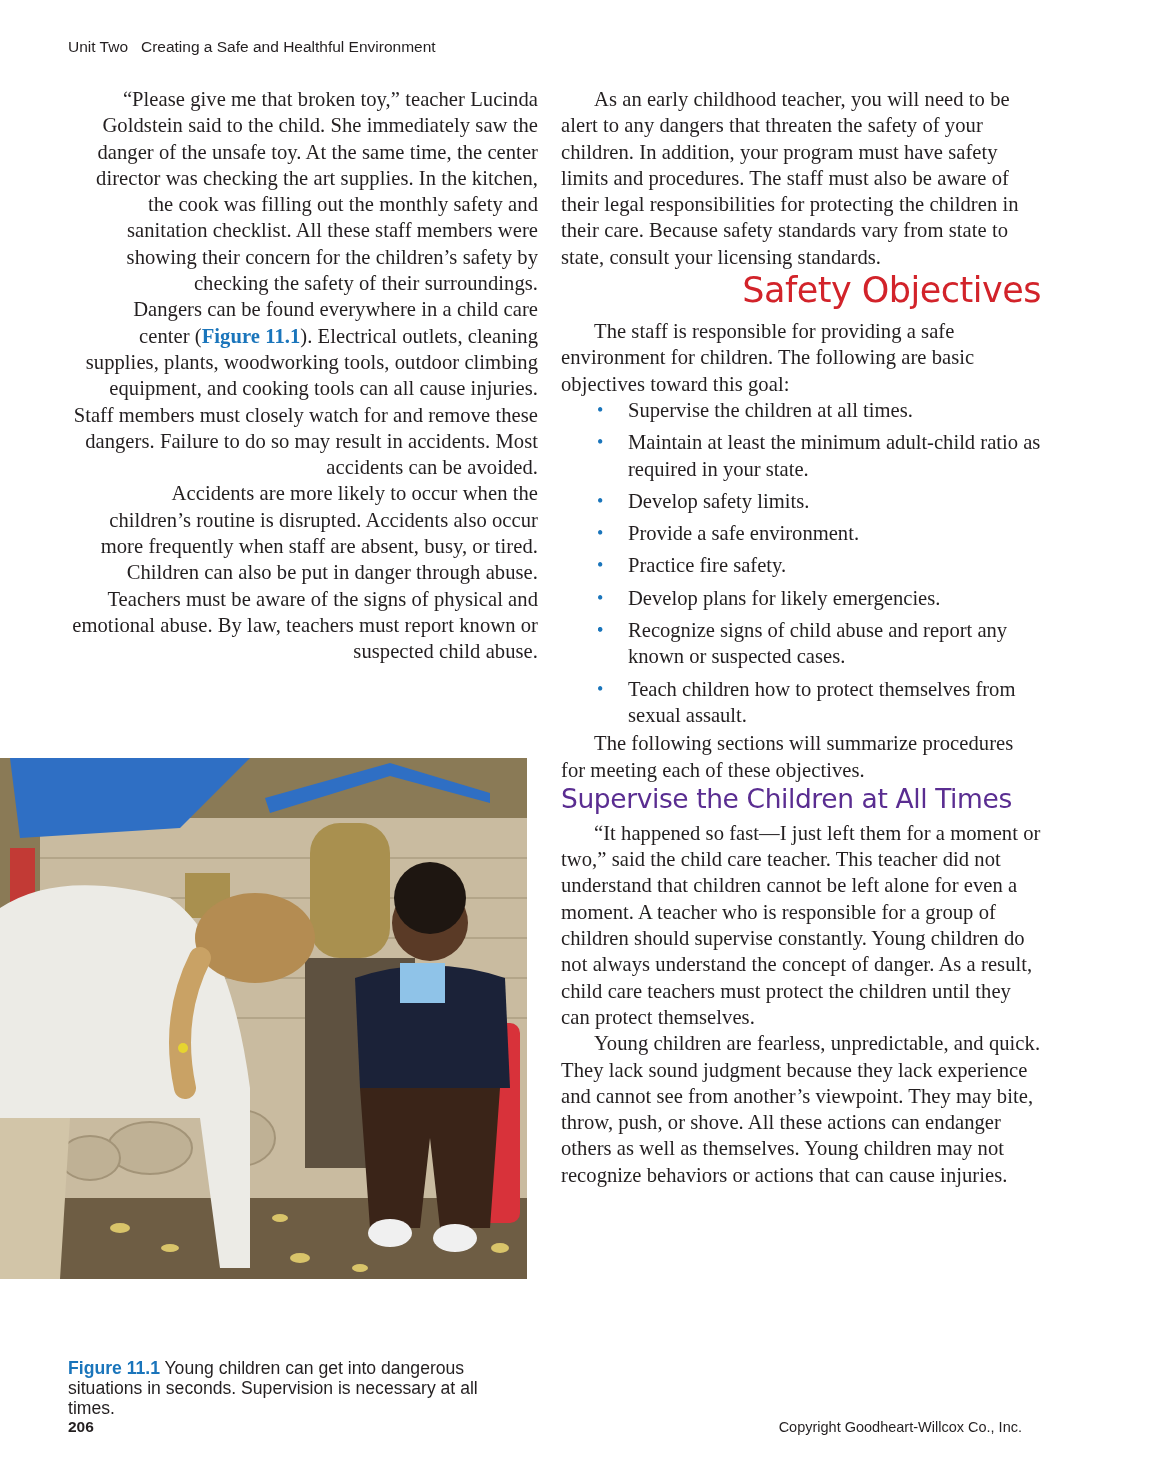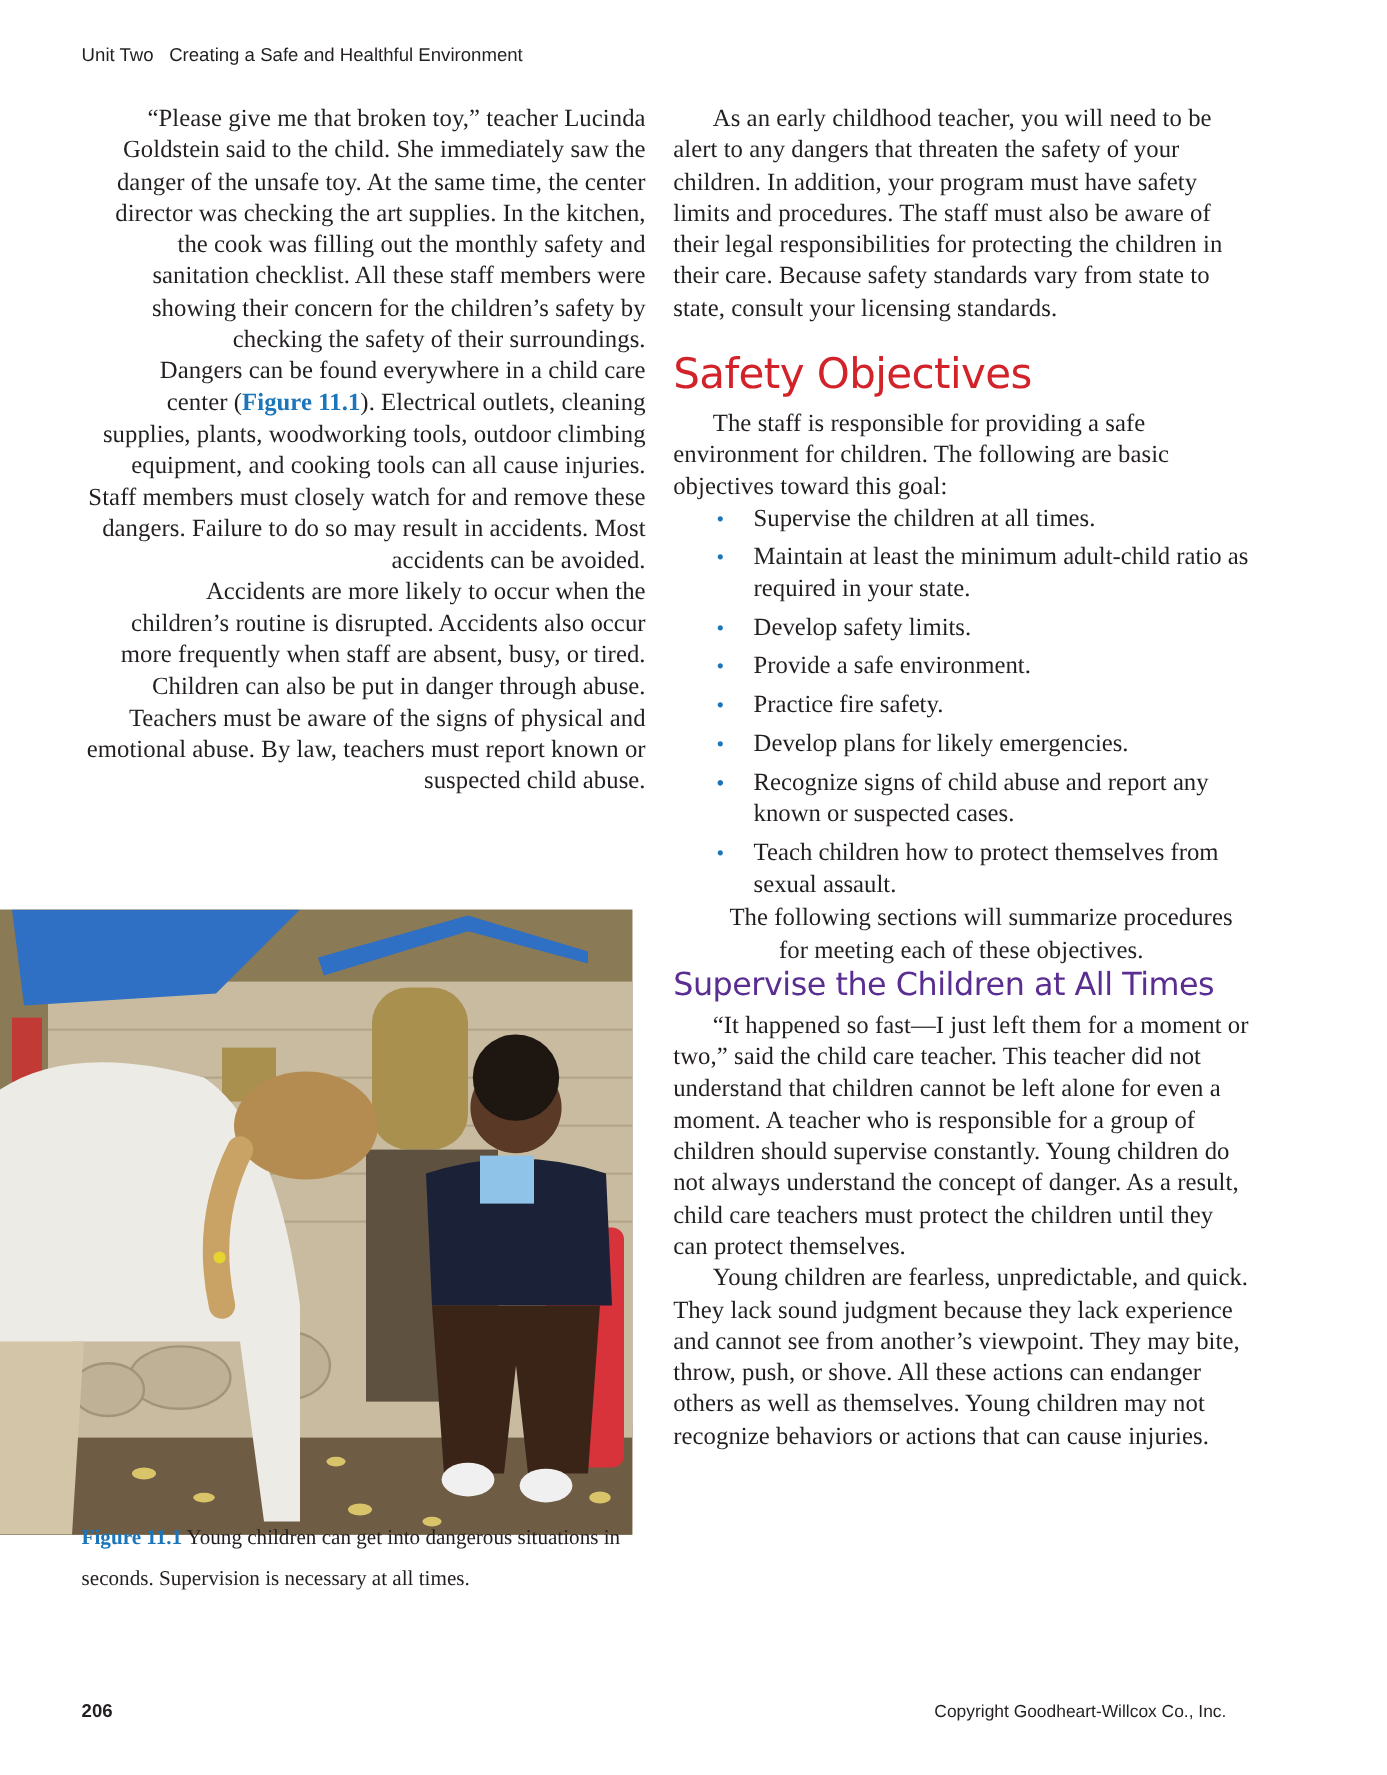--- a/index.html
+++ b/index.html
@@ -33,22 +33,22 @@
     margin-bottom: 6px;
   }
   ul.bullets li .dot {
     position: absolute; left: 36px; top: 0; color: #1a75bb; font-size: 18px;
   }
   .photo {
     position: absolute; left: 0; top: 758px; width: 527px; height: 521px; overflow: hidden;
     background: #7a6a4e;
   }
   .caption {
-    position: absolute; left: 68px; top: 1264px; width: 450px;
-    font-family: Liberation Serif, serif; font-size: 17.6px; line-height: 34px; color: #231f20;
+    position: absolute; left: 68px; top: 1358px; width: 450px;
+    font-family: Liberation Sans, sans-serif; font-size: 17.6px; line-height: 20px; color: #231f20;
   }
   .caption .fig-label { color: #1a75bb; font-weight: bold; }
   .page-number {
     position: absolute; left: 68px; top: 1418px;
     font-family: "Liberation Sans", sans-serif; font-weight: bold; font-size: 15.5px; color: #231f20; text-align: right;
   }
   .copyright {
     position: absolute; right: 134px; top: 1419px;
     font-family: "Liberation Sans", sans-serif; font-size: 14.5px; color: #231f20;
   }
@@ -121,33 +121,33 @@
       <ellipse cx="500" cy="490" rx="9" ry="5"></ellipse>
         <ellipse cx="280" cy="460" rx="8" ry="4"></ellipse>
     </g>
   </svg>
 </div>
 
 <div class="caption"><span class="fig-label">Figure 11.1</span><span> Young children can get into dangerous situations in seconds. Supervision is necessary at all times.</span></div>
 
 <div class="col col-right">
   <p class="para">As an early childhood teacher, you will need to be alert to any dangers that threaten the safety of your children. In addition, your program must have safety limits and procedures. The staff must also be aware of their legal responsibilities for protecting the children in their care. Because safety standards vary from state to state, consult your licensing standards.</p>
-  <h1 class="h1" style="margin-top:22px; margin-bottom:8px;">Safety Objectives</h1>
+  <h1 class="h1" style="margin-bottom:8px;text-align:right;">Safety Objectives</h1>
   <p class="para">The staff is responsible for providing a safe environment for children. The following are basic objectives toward this goal:</p>
   <ul class="bullets">
     <li><span class="dot">•</span><span>Supervise the children at all times.</span></li>
     <li><span class="dot">•</span><span>Maintain at least the minimum adult-child ratio as required in your state.</span></li>
     <li><span class="dot">•</span><span>Develop safety limits.</span></li>
     <li><span class="dot">•</span><span>Provide a safe environment.</span></li>
     <li><span class="dot">•</span><span>Practice fire safety.</span></li>
     <li><span class="dot">•</span><span>Develop plans for likely emergencies.</span></li>
     <li><span class="dot">•</span></li>
     <li><span class="dot">•</span><span>Recognize signs of child abuse and report any known or suspected cases.</span></li>
     <li><span class="dot">•</span><span>Teach children how to protect themselves from sexual assault.</span></li>
   </ul>
-  <p class="para" style="margin-top:-4px;text-align:center;">The following sections will summarize procedures for meeting each of these objectives.</p>
+  <p class="para" style="margin-top:-4px;">The following sections will summarize procedures for meeting each of these objectives.</p>
   <h2 class="h2" style="margin-bottom:6px;">Supervise the Children at All Times</h2>
   <p class="para">“It happened so fast—I just left them for a moment or two,” said the child care teacher. This teacher did not understand that children cannot be left alone for even a moment. A teacher who is responsible for a group of children should supervise constantly. Young children do not always understand the concept of danger. As a result, child care teachers must protect the children until they can protect themselves.</p>
   <p class="para">Young children are fearless, unpredictable, and quick. They lack sound judgment because they lack experience and cannot see from another’s viewpoint. They may bite, throw, push, or shove. All these actions can endanger others as well as themselves. Young children may not recognize behaviors or actions that can cause injuries.</p>
 </div>
 
 <div class="page-number">206</div>
 <div class="copyright">Copyright Goodheart-Willcox Co., Inc.</div>
 
 </body></html>

